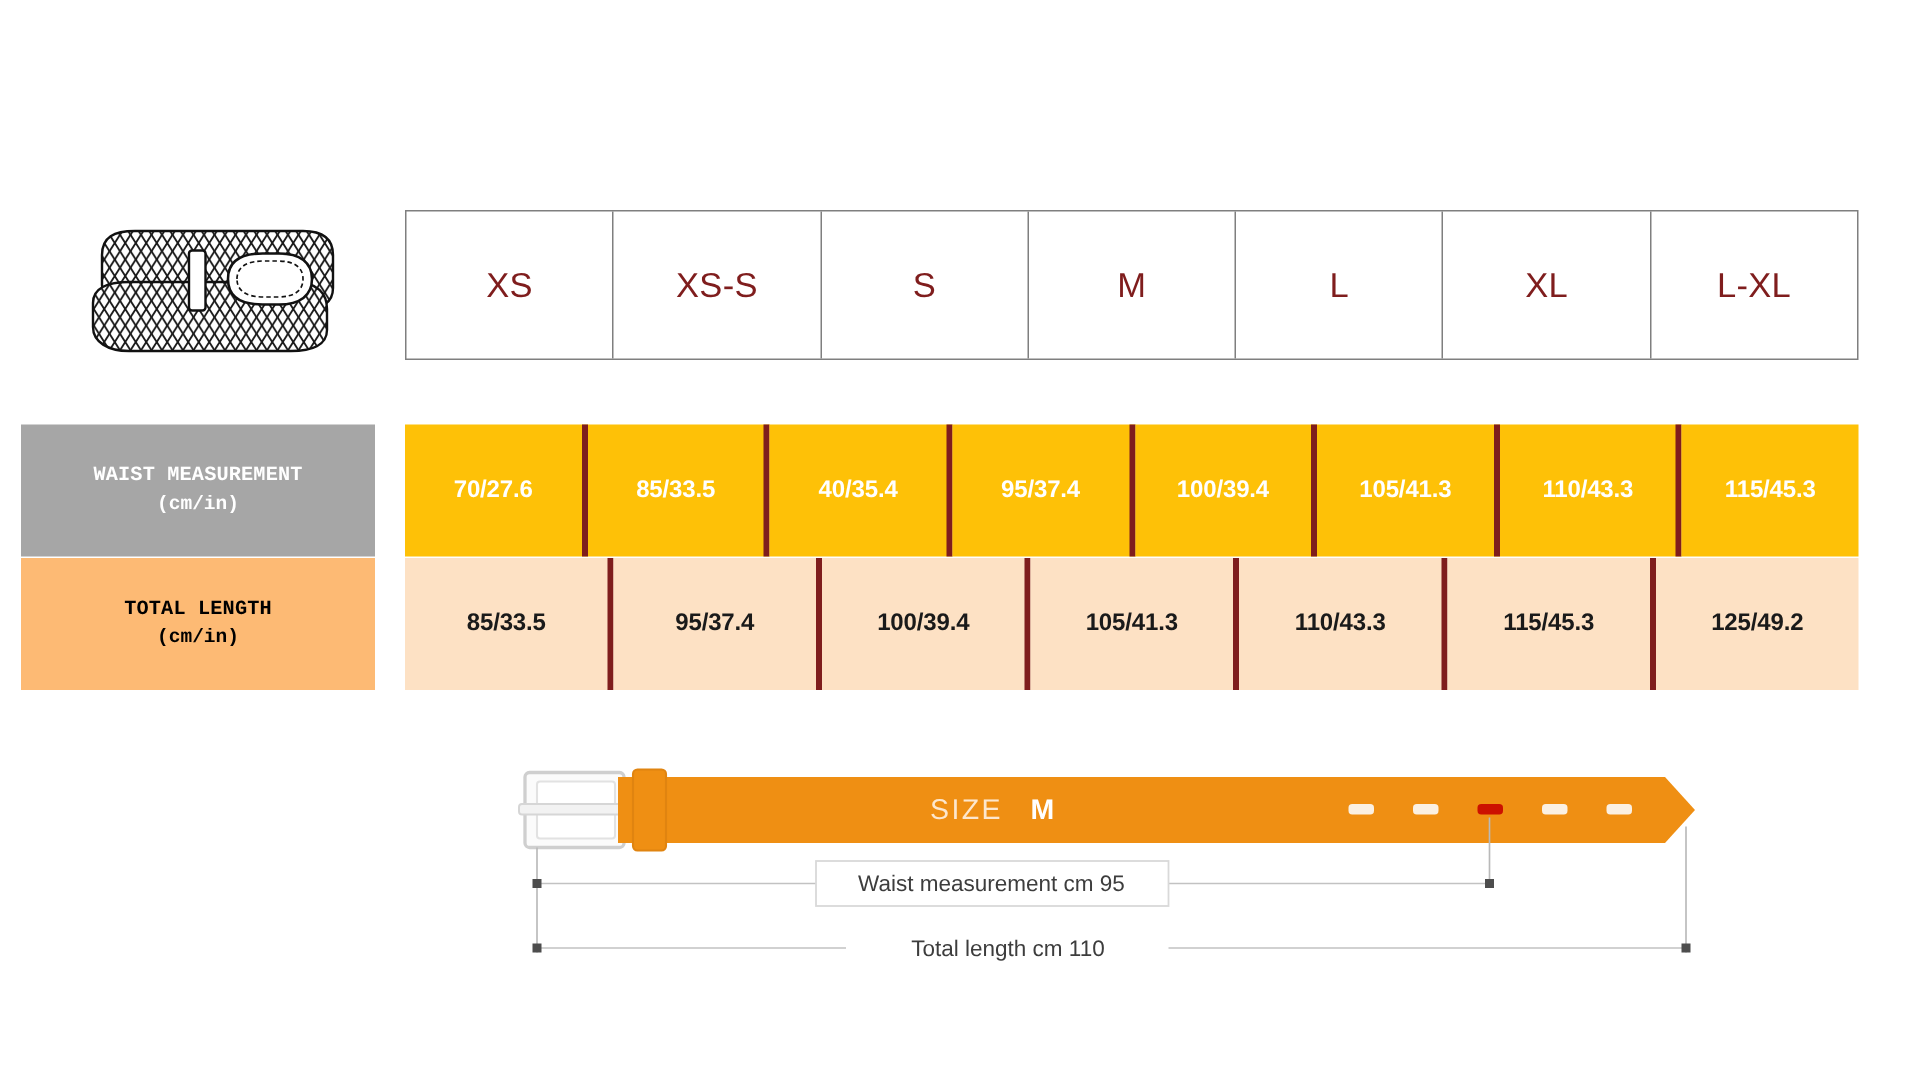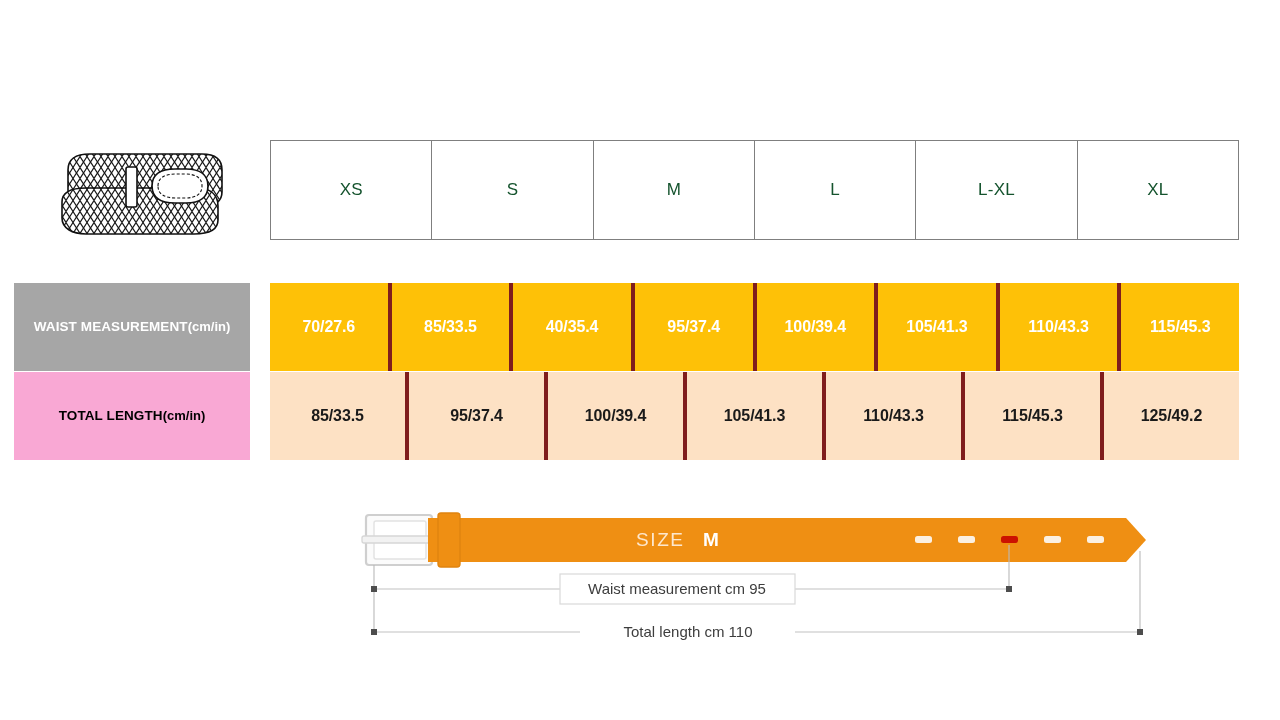--- a/index.html
+++ b/index.html
@@ -37,22 +37,22 @@
     box-sizing: border-box;
     background: #ffffff;
   }
   #size-header-table .hcell {
     flex: 1 1 0;
     display: flex;
     align-items: center;
     justify-content: center;
     border-right: 1.5px solid #7f7f7f;
     box-sizing: border-box;
-    font-size: 17px;
-    color: #14532d;
+    font-size: 23px;
+    color: #7f1d1d;
     letter-spacing: 0.2px;
   }
   #size-header-table .hcell:last-child { border-right: none; }
 
   
   .row-band {
     position: absolute;
     left: 0;
     width: 1280px;
     height: 88px;
@@ -61,29 +61,30 @@
   #row-waist  { top: 283px; }
   #row-length { top: 372px; }
 
   .row-label {
     position: absolute;
     left: 14px;
     top: 0;
     width: 236px;
     height: 88px;
     display: flex;
-    flex-direction: row;
+    flex-direction: column;
     align-items: center;
     justify-content: center;
     box-sizing: border-box;
     text-align: center;
     line-height: 1.38;
+    font-family: Liberation Mono, monospace;
   }
   #row-waist  .row-label { background: #a6a6a6; color: #ffffff; }
-  #row-length .row-label { background: #f9a8d4; color: #000000; }
+  #row-length .row-label { background: #fdba74; color: #000000; }
   .row-label .lab-main {
     font-size: 13.5px;
     font-weight: bold;
     letter-spacing: 0.1px;
   }
   .row-label .lab-sub {
     font-size: 13px;
     font-weight: bold;
   }
 
@@ -106,21 +107,21 @@
     font-weight: bold;
     letter-spacing: -0.1px;
   }
   .row-cells .dcell:last-child { border-right: none; }
   #row-waist  .dcell { background: #fec107; color: #ffffff; }
   #row-length .dcell { background: #fde1c4; color: #1a1a1a; }
 
   
   #belt-diagram {
     position: absolute;
-    left: 340px;
+    left: 324px;
     top: 495px;
     width: 840px;
     height: 165px;
   }
   #belt-diagram svg { display: block; }
 
   .dim-label-text {
     font-family: "Liberation Sans", sans-serif;
     font-size: 15px;
     fill: #3d3d3d;
@@ -158,25 +159,26 @@
 
     <rect x="74" y="27" width="11" height="40" rx="2" fill="#ffffff" stroke="#111111" stroke-width="1.6"></rect>
 
     <path d="M100,46 C100,33 110,29 123,29 L134,29 C148,29 156,35 156,46 C156,57 148,63 134,63 L123,63 C110,63 100,59 100,46 Z" fill="#ffffff" stroke="#111111" stroke-width="1.7"></path>
     <path d="M106,46 C106,37 114,34 124,34 L133,34 C144,34 150,38 150,46 C150,54 144,58 133,58 L124,58 C114,58 106,55 106,46 Z" fill="none" stroke="#111111" stroke-width="1.1" stroke-dasharray="3 2"></path>
   </svg>
 </div>
 
 <div id="size-header-table">
   <div class="hcell">XS</div>
+  <div class="hcell">XS-S</div>
   <div class="hcell">S</div>
   <div class="hcell">M</div>
   <div class="hcell">L</div>
+  <div class="hcell">XL</div>
   <div class="hcell">L-XL</div>
-  <div class="hcell">XL</div>
 </div>
 
 <div class="row-band" id="row-waist">
   <div class="row-label">
     <span class="lab-main">WAIST MEASUREMENT</span>
     <span class="lab-sub">(cm/in)</span>
   </div>
   <div class="row-cells">
     <div class="dcell">70/27.6</div>
     <div class="dcell">85/33.5</div>

